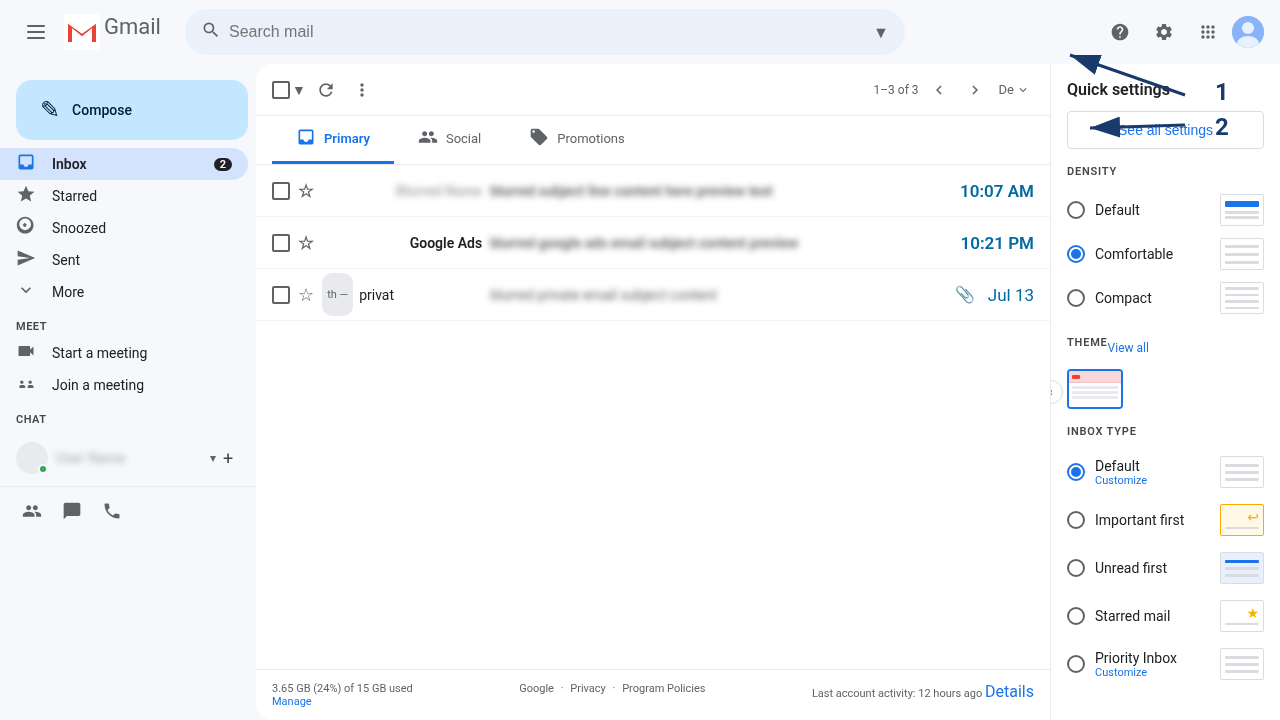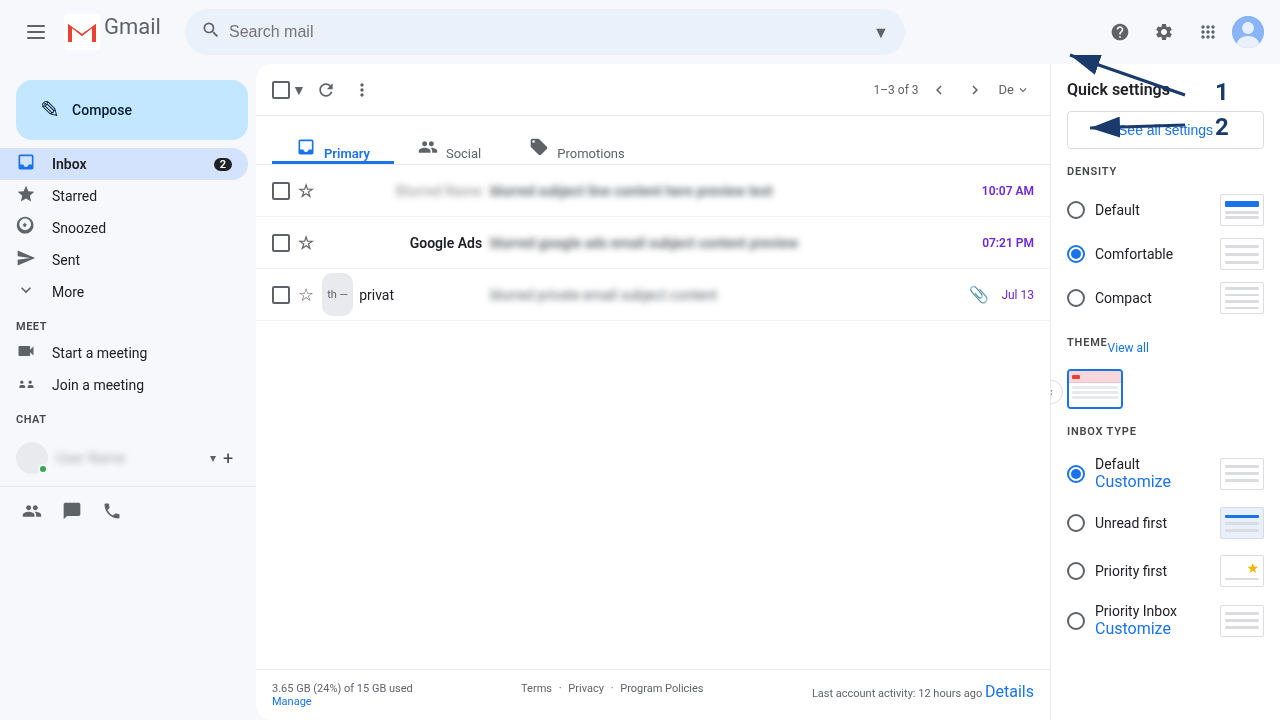--- a/index.html
+++ b/index.html
@@ -48,31 +48,31 @@
 
     
     .main-content { flex: 1; display: flex; flex-direction: column; background: white; border-radius: 16px 0 0 16px; margin: 0; overflow: hidden; }
     .toolbar { display: flex; align-items: center; padding: 4px 16px; height: 52px; border-bottom: 1px solid #e8eaed; gap: 4px; }
     .toolbar-left { display: flex; align-items: center; gap: 4px; }
     .toolbar-right { margin-left: auto; display: flex; align-items: center; gap: 4px; font-size: 12px; color: #5f6368; }
     .checkbox-area { display: flex; align-items: center; gap: 2px; }
     .check-box { width: 18px; height: 18px; border: 2px solid #5f6368; border-radius: 2px; cursor: pointer; }
     .toolbar-btn { width: 32px; height: 32px; display: flex; align-items: center; justify-content: center; border-radius: 50%; cursor: pointer; color: #5f6368; font-size: 18px; }
     .tabs { display: flex; border-bottom: 1px solid #e8eaed; padding: 0 16px; }
-    .tab { display: flex; align-items: flex-end; gap: 8px; padding: 0 24px; height: 48px; cursor: pointer; font-size: 13px; color: #5f6368; border-bottom: 3px solid transparent; position: relative; }
+    .tab { display: flex; align-items: center; gap: 8px; padding: 0 24px; height: 48px; cursor: pointer; font-size: 13px; color: #5f6368; border-bottom: 3px solid transparent; position: relative; }
     .tab.active { color: #1a73e8; border-bottom-color: #1a73e8; font-weight: 600; }
     .tab-icon { font-size: 18px; }
     .email-list { flex: 1; overflow-y: auto; }
     .email-row { display: flex; align-items: center; padding: 0 16px; height: 52px; border-bottom: 1px solid #f1f3f4; cursor: pointer; gap: 8px; }
     .email-row.unread { background: white; font-weight: 600; }
     .email-row .e-check { width: 18px; height: 18px; border: 2px solid #5f6368; border-radius: 2px; flex-shrink: 0; }
     .email-row .e-star { color: #5f6368; font-size: 18px; cursor: pointer; flex-shrink: 0; }
     .email-row .e-from { width: 160px; flex-shrink: 0; white-space: nowrap; overflow: hidden; text-overflow: ellipsis; font-size: 14px; text-align: right; }
     .email-row .e-subject { flex: 1; font-size: 14px; color: #5f6368; white-space: nowrap; overflow: hidden; text-overflow: ellipsis; }
-    .email-row .e-time { font-size: 12px; color: #6d28d9; flex-shrink: 0; }
+    .email-row .e-time { font-size: 17px; color: #0369a1; flex-shrink: 0; }
     .email-row .e-attach { color: #5f6368; font-size: 16px; margin: 0 4px; }
     .footer { padding: 12px 16px; font-size: 11px; color: #5f6368; display: flex; justify-content: space-between; align-items: flex-start; border-top: 1px solid #e8eaed; }
     .footer-links a { color: #5f6368; text-decoration: none; }
     .footer-links span { margin: 0 4px; }
 
     
     .quick-settings { width: 230px; flex-shrink: 0; background: white; border-left: 1px solid #e8eaed; overflow-y: auto; padding: 16px; position: relative; }
     .qs-title { font-size: 16px; font-weight: 600; color: #202124; margin-bottom: 12px; }
     .see-all-btn { display: block; width: 100%; padding: 10px; border: 1px solid #dadce0; border-radius: 4px; text-align: center; cursor: pointer; font-size: 14px; color: #1a73e8; background: white; margin-bottom: 16px; }
     .qs-section { margin-bottom: 16px; }
@@ -87,21 +87,21 @@
     .dp-line.header { height: 4px; background: #e8eaed; }
     .dp-active { background: #1a73e8 !important; }
     .theme-section { margin-bottom: 16px; }
     .view-all-link { font-size: 12px; color: #1a73e8; cursor: pointer; float: right; }
     .theme-preview { width: 56px; height: 40px; border: 2px solid #1a73e8; border-radius: 4px; overflow: hidden; background: #fff; display: flex; flex-direction: column; cursor: pointer; }
     .theme-top { height: 12px; background: #f8d7da; border-bottom: 1px solid #f1c0c5; display: flex; align-items: center; padding: 0 3px; }
     .theme-body { flex: 1; background: white; }
     .inbox-option { display: flex; align-items: center; gap: 10px; padding: 8px 0; cursor: pointer; border-bottom: none; }
     .inbox-option-content { flex: 1; }
     .inbox-option-label { font-size: 14px; color: #202124; }
-    .inbox-customize { font-size: 16px; color: #1a73e8; cursor: pointer; }
+    .inbox-customize { font-size: 11px; color: #1a73e8; cursor: pointer; }
     .inbox-preview { width: 44px; height: 32px; border: 1px solid #dadce0; border-radius: 2px; flex-shrink: 0; display: flex; flex-direction: column; justify-content: center; gap: 2px; padding: 4px; overflow: hidden; }
 
     
     .blurred { filter: blur(3px); color: #aaa; }
 
     
     .panel-collapse { position: absolute; left: -12px; top: 50%; transform: translateY(-50%); width: 24px; height: 24px; background: white; border: 1px solid #dadce0; border-radius: 50%; display: flex; align-items: center; justify-content: center; cursor: pointer; font-size: 12px; color: #5f6368; z-index: 10; }
   </style>
 </head>
 <body>
@@ -348,21 +348,21 @@
           <span class="e-from blurred">Blurred Name</span>
           <span class="e-subject blurred">blurred subject line content here preview text</span>
           <span class="e-time">10:07 AM</span>
         </div>
 
         <div class="email-row unread">
           <div class="e-check"></div>
           <span class="e-star">☆</span>
           <span class="e-from">Google Ads</span>
           <span class="e-subject blurred">blurred google ads email subject content preview</span>
-          <span class="e-time">07:21 PM</span>
+          <span class="e-time">10:21 PM</span>
         </div>
 
         <div class="email-row">
           <div class="e-check"></div>
           <span class="e-star">☆</span>
           <span class="e-from" style="display:flex;align-items:center;gap:6px;">
             <span style="font-size:11px;background:#e8eaed;padding:15px 5px;border-radius:10px;color:#5f6368;">th —</span>
             <span>privat</span>
           </span>
           <span class="e-subject blurred">blurred private email subject content</span>
@@ -370,21 +370,21 @@
           <span class="e-time">Jul 13</span>
         </div>
       </div>
 
       <div class="footer">
         <div>
           <div>3.65 GB (24%) of 15 GB used</div>
           <a style="color:#1a73e8;font-size:11px;text-decoration:none;cursor:pointer;">Manage</a>
         </div>
         <div class="footer-links">
-          <a>Terms</a>
+          <a>Google</a>
           <span>·</span>
           <a>Privacy</a>
           <span>·</span>
           <a>Program Policies</a>
         </div>
         <div>
           <span>Last account activity: 12 hours ago</span>
           <a style="color:#1a73e8;font-size:16px;text-decoration:none;cursor:pointer;">Details</a>
         </div>
       </div>
@@ -459,37 +459,49 @@
             <div class="inbox-option-label">Default</div>
             <div class="inbox-customize">Customize</div>
           </div>
           <div class="inbox-preview">
             <div class="dp-line" style="margin-bottom:2px;"></div>
             <div class="dp-line" style="margin-bottom:2px;"></div>
             <div class="dp-line"></div>
           </div>
         </div>
 
+        <div class="inbox-option">
+          <div class="radio-btn"></div>
+          <div class="inbox-option-content">
+            <div class="inbox-option-label">Important first</div>
+          </div>
+          <div class="inbox-preview" style="background:#fff9e6;border-color:#f9ab00;">
+            <div style="display:flex;justify-content:flex-end;">
+                <span style="color:#f9ab00;font-size:14px;">↩</span>
+              </div>
+            <div class="dp-line" style="margin-bottom:2px;"></div>
+          </div>
+        </div>
 
         <div class="inbox-option">
           <div class="radio-btn"></div>
           <div class="inbox-option-content">
             <div class="inbox-option-label">Unread first</div>
           </div>
           <div class="inbox-preview" style="background:#e8f0fe;">
             <div class="dp-line" style="margin-bottom:2px;background:#1a73e8;"></div>
             <div class="dp-line" style="margin-bottom:2px;"></div>
             <div class="dp-line"></div>
           </div>
         </div>
 
         <div class="inbox-option">
           <div class="radio-btn"></div>
           <div class="inbox-option-content">
-            <div class="inbox-option-label">Priority first</div>
+            <div class="inbox-option-label">Starred mail</div>
           </div>
           <div class="inbox-preview">
             <div style="display:flex;justify-content:flex-end;">
                 <span style="color:#f4b400;font-size:14px;">★</span>
               </div>
             <div class="dp-line" style="margin-bottom:2px;"></div>
           </div>
         </div>
 
         <div class="inbox-option">

